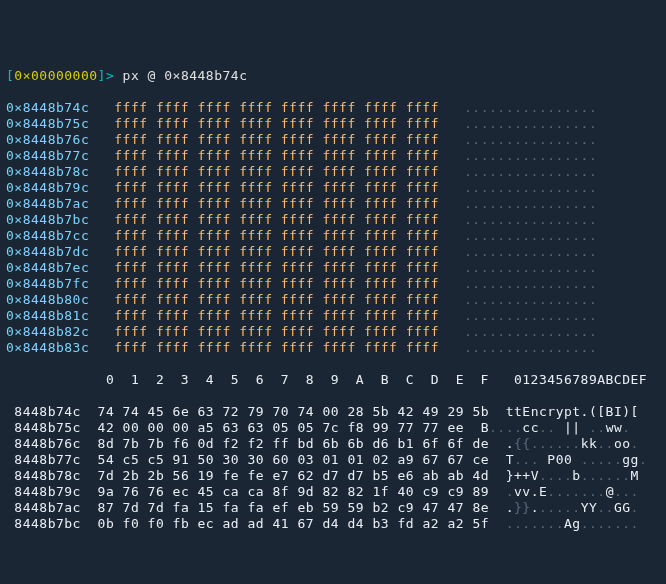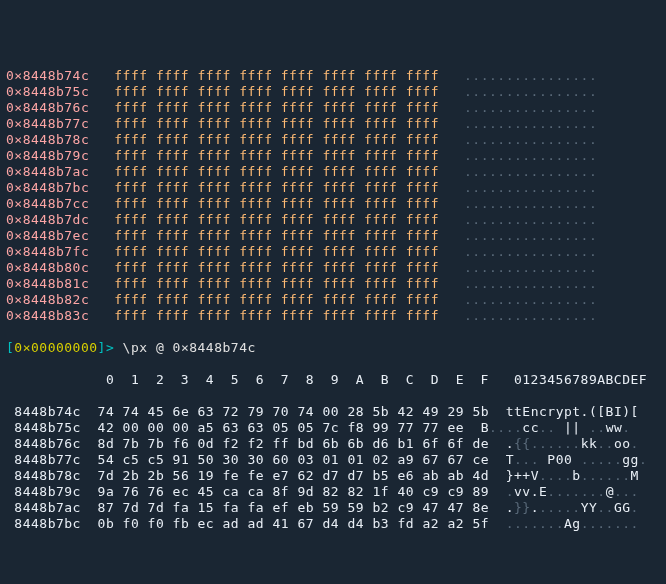--- a/index.html
+++ b/index.html
@@ -1,29 +1,29 @@
 <!DOCTYPE html>
 <html><head>
 <meta charset="utf-8">
 <style>
   html,body{margin:0;padding:0;background:#1a2633;color:#c5d0de;font-family:ui-monospace,Menlo,Consolas,monospace;font-size:13px;line-height:16px}
   .root{padding:4px 6px 8px;white-space:pre;letter-spacing:0.5px}
   .prompt-br{color:#00c0c0}
   .prompt-hex{color:#d9d000}
   .cmd{color:#e0e0e0}
   .hdr{color:#00c000}
-  .addr{color:#fca5a5}
+  .addr{color:#7dd3fc}
   .ff{color:#fdba74}
   .ascii-dim{color:#5a6a7a}
   .wh{color:#e8eef5}
   .row{display:block}
 </style>
 </head>
 <body>
 <div class="root">
 
 
 
+<span class="row"><span class="prompt-br">[</span><span class="prompt-hex">0×00000000</span><span class="prompt-br">]&gt; </span><span class="cmd">px @ 0×8448b74c</span></span>
 <span id="ff-rows"><span class="row"><span class="addr">0×8448b74c</span><span class="ff">   ffff ffff ffff ffff ffff ffff ffff ffff</span><span class="ascii-dim">   ................</span></span><span class="row"><span class="addr">0×8448b75c</span><span class="ff">   ffff ffff ffff ffff ffff ffff ffff ffff</span><span class="ascii-dim">   ................</span></span><span class="row"><span class="addr">0×8448b76c</span><span class="ff">   ffff ffff ffff ffff ffff ffff ffff ffff</span><span class="ascii-dim">   ................</span></span><span class="row"><span class="addr">0×8448b77c</span><span class="ff">   ffff ffff ffff ffff ffff ffff ffff ffff</span><span class="ascii-dim">   ................</span></span><span class="row"><span class="addr">0×8448b78c</span><span class="ff">   ffff ffff ffff ffff ffff ffff ffff ffff</span><span class="ascii-dim">   ................</span></span><span class="row"><span class="addr">0×8448b79c</span><span class="ff">   ffff ffff ffff ffff ffff ffff ffff ffff</span><span class="ascii-dim">   ................</span></span><span class="row"><span class="addr">0×8448b7ac</span><span class="ff">   ffff ffff ffff ffff ffff ffff ffff ffff</span><span class="ascii-dim">   ................</span></span><span class="row"><span class="addr">0×8448b7bc</span><span class="ff">   ffff ffff ffff ffff ffff ffff ffff ffff</span><span class="ascii-dim">   ................</span></span><span class="row"><span class="addr">0×8448b7cc</span><span class="ff">   ffff ffff ffff ffff ffff ffff ffff ffff</span><span class="ascii-dim">   ................</span></span><span class="row"><span class="addr">0×8448b7dc</span><span class="ff">   ffff ffff ffff ffff ffff ffff ffff ffff</span><span class="ascii-dim">   ................</span></span><span class="row"><span class="addr">0×8448b7ec</span><span class="ff">   ffff ffff ffff ffff ffff ffff ffff ffff</span><span class="ascii-dim">   ................</span></span><span class="row"><span class="addr">0×8448b7fc</span><span class="ff">   ffff ffff ffff ffff ffff ffff ffff ffff</span><span class="ascii-dim">   ................</span></span><span class="row"><span class="addr">0×8448b80c</span><span class="ff">   ffff ffff ffff ffff ffff ffff ffff ffff</span><span class="ascii-dim">   ................</span></span><span class="row"><span class="addr">0×8448b81c</span><span class="ff">   ffff ffff ffff ffff ffff ffff ffff ffff</span><span class="ascii-dim">   ................</span></span><span class="row"><span class="addr">0×8448b82c</span><span class="ff">   ffff ffff ffff ffff ffff ffff ffff ffff</span><span class="ascii-dim">   ................</span></span><span class="row"><span class="addr">0×8448b83c</span><span class="ff">   ffff ffff ffff ffff ffff ffff ffff ffff</span><span class="ascii-dim">   ................</span></span></span>
-<span class="row"><span class="prompt-br">[</span><span class="prompt-hex">0×00000000</span><span class="prompt-br">]&gt; </span><span class="cmd">\px @ 0×8448b74c</span></span>
 <span class="row wh"><span>            </span><span>0  1  2  3  4  5  6  7  8  9  A  B  C  D  E  F   </span><span>0123456789ABCDEF</span></span>
 <span id="data-rows"><span class="row wh"><span> 8448b74c</span><span>  <span>74</span> <span>74</span> <span>45</span> <span>6e</span> <span>63</span> <span>72</span> <span>79</span> <span>70</span> <span>74</span> <span>00</span> <span>28</span> <span>5b</span> <span>42</span> <span>49</span> <span>29</span> <span>5b</span></span><span class="wh">  ttEncrypt.([BI)[</span></span><span class="row wh"><span> 8448b75c</span><span>  <span>42</span> <span>00</span> <span>00</span> <span>00</span> <span>a5</span> <span>63</span> <span>63</span> <span>05</span> <span>05</span> <span>7c</span> <span>f8</span> <span>99</span> <span>77</span> <span>77</span> <span>ee</span></span><span><span class="wh">  B</span><span class="ascii-dim">....</span><span class="wh">cc</span><span class="ascii-dim">..</span><span class="wh"> || </span><span class="ascii-dim">..</span><span class="wh">ww</span><span class="ascii-dim">.</span></span></span><span class="row wh"><span> 8448b76c</span><span>  <span>8d</span> <span>7b</span> <span>7b</span> <span>f6</span> <span>0d</span> <span>f2</span> <span>f2</span> <span>ff</span> <span>bd</span> <span>6b</span> <span>6b</span> <span>d6</span> <span>b1</span> <span>6f</span> <span>6f</span> <span>de</span></span><span><span class="wh">  .</span><span class="ascii-dim">{{......</span><span class="wh">kk</span><span class="ascii-dim">..</span><span class="wh">oo</span><span class="ascii-dim">.</span></span></span><span class="row wh"><span> 8448b77c</span><span>  <span>54</span> <span>c5</span> <span>c5</span> <span>91</span> <span>50</span> <span>30</span> <span>30</span> <span>60</span> <span>03</span> <span>01</span> <span>01</span> <span>02</span> <span>a9</span> <span>67</span> <span>67</span> <span>ce</span></span><span><span class="wh">  T</span><span class="ascii-dim">... </span><span class="wh">P00</span><span class="ascii-dim"> .....</span><span class="wh">gg</span><span class="ascii-dim">.</span></span></span><span class="row wh"><span> 8448b78c</span><span>  <span>7d</span> <span>2b</span> <span>2b</span> <span>56</span> <span>19</span> <span>fe</span> <span>fe</span> <span>e7</span> <span>62</span> <span>d7</span> <span>d7</span> <span>b5</span> <span>e6</span> <span>ab</span> <span>ab</span> <span>4d</span></span><span><span class="wh">  }++V</span><span class="ascii-dim">....</span><span class="wh">b</span><span class="ascii-dim">......</span><span class="wh">M</span></span></span><span class="row wh"><span> 8448b79c</span><span>  <span>9a</span> <span>76</span> <span>76</span> <span>ec</span> <span>45</span> <span>ca</span> <span>ca</span> <span>8f</span> <span>9d</span> <span>82</span> <span>82</span> <span>1f</span> <span>40</span> <span>c9</span> <span>c9</span> <span>89</span></span><span><span class="wh">  </span><span class="ascii-dim">.</span><span class="wh">vv.E</span><span class="ascii-dim">.......</span><span class="wh">@</span><span class="ascii-dim">...</span></span></span><span class="row wh"><span> 8448b7ac</span><span>  <span>87</span> <span>7d</span> <span>7d</span> <span>fa</span> <span>15</span> <span>fa</span> <span>fa</span> <span>ef</span> <span>eb</span> <span>59</span> <span>59</span> <span>b2</span> <span>c9</span> <span>47</span> <span>47</span> <span>8e</span></span><span><span class="wh">  .</span><span class="ascii-dim">}}</span><span class="wh">.</span><span class="ascii-dim">.....</span><span class="wh">YY</span><span class="ascii-dim">..</span><span class="wh">GG</span><span class="ascii-dim">.</span></span></span><span class="row wh"><span> 8448b7bc</span><span>  <span>0b</span> <span>f0</span> <span>f0</span> <span>fb</span> <span>ec</span> <span>ad</span> <span>ad</span> <span>41</span> <span>67</span> <span>d4</span> <span>d4</span> <span>b3</span> <span>fd</span> <span>a2</span> <span>a2</span> <span>5f</span></span><span><span class="wh">  </span><span class="ascii-dim">.......</span><span class="wh">Ag</span><span class="ascii-dim">.......</span></span></span></span>
 </div>
 
 </body></html>

